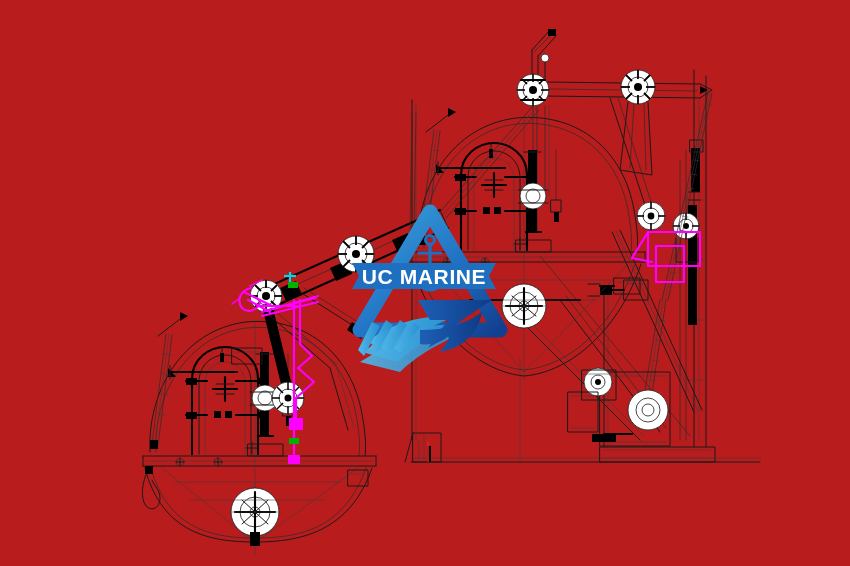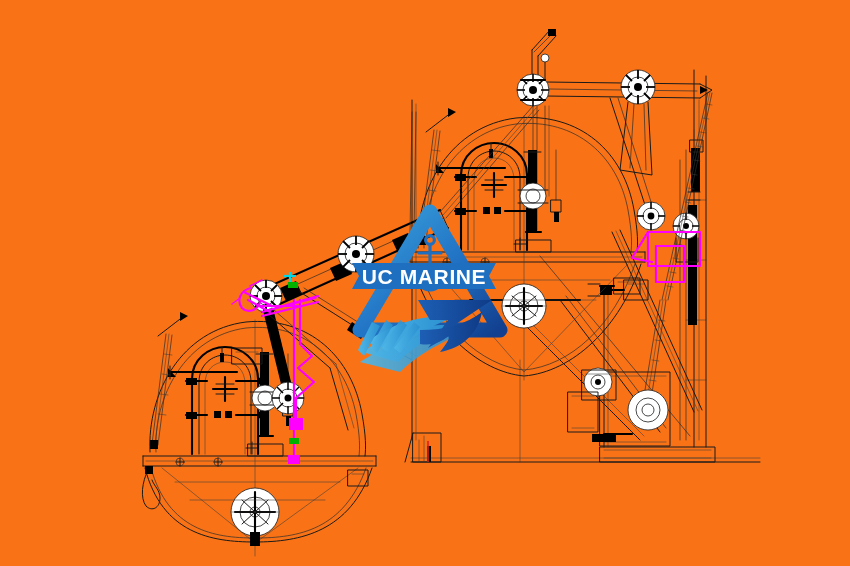--- a/index.html
+++ b/index.html
@@ -8,21 +8,21 @@
     padding: 0;
     background: #ffffff;
   }
   body {
     font-family: "Liberation Sans", sans-serif;
   }
   #canvas-wrap {
     position: relative;
     width: 850px;
     height: 566px;
-    background: #f97316;
+    background: #b91c1c;
     overflow: hidden;
   }
   #drawing-svg {
     position: absolute;
     left: 0;
     top: 0;
     width: 850px;
     height: 566px;
     display: block;
   }

